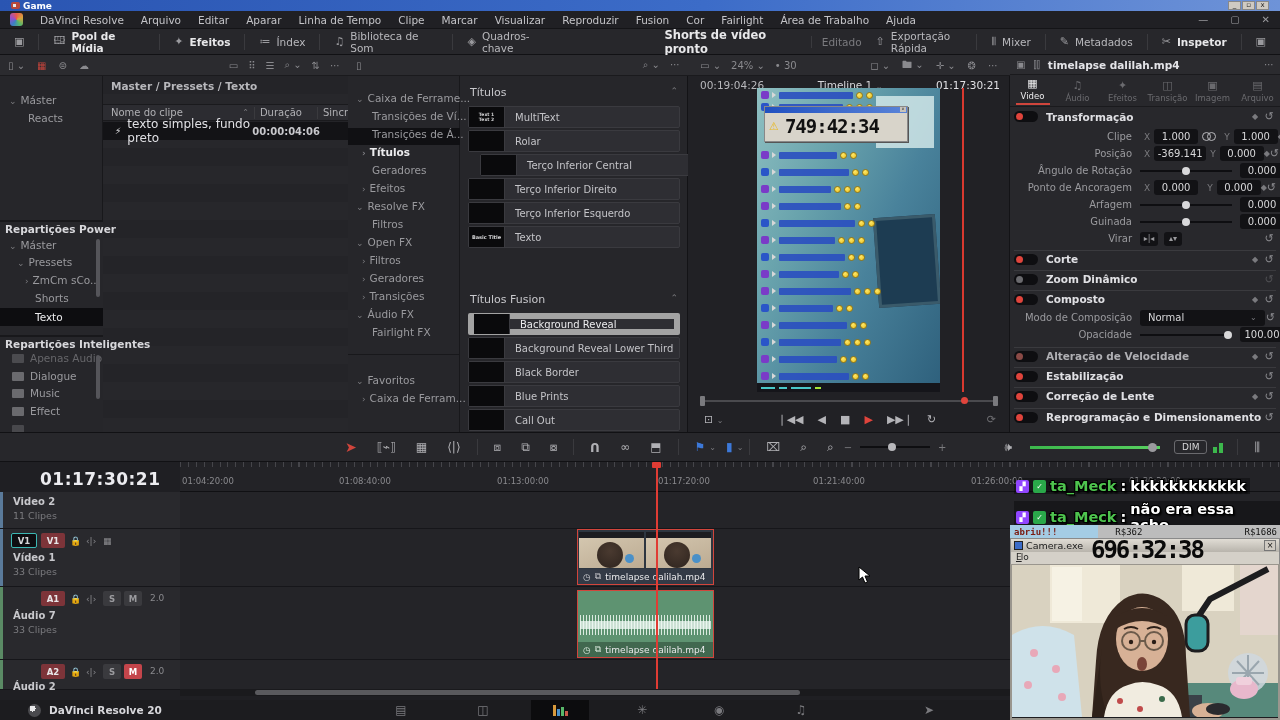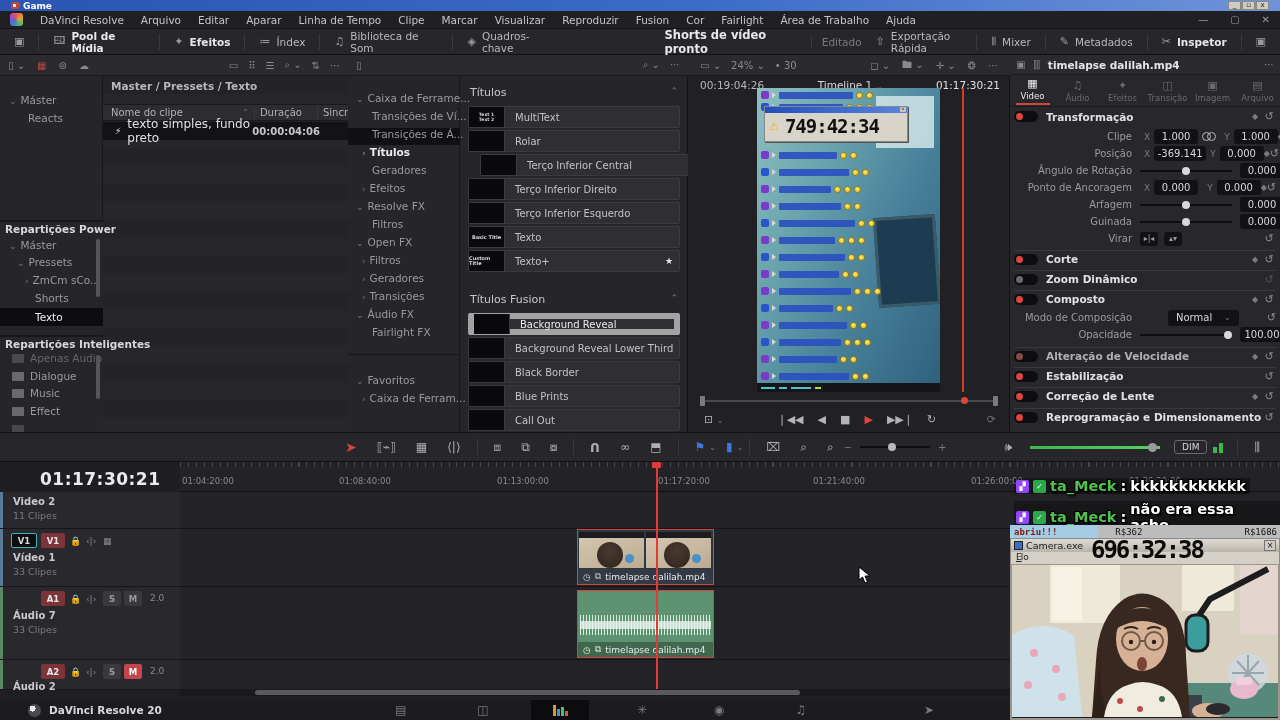--- a/index.html
+++ b/index.html
@@ -448,27 +448,20 @@
             <span style="width:12px;margin-top:8px;margin-right:14px;"><span class="thumb-line"></span><span class="thumb-line"></span></span>
           </span>
         <span class="fx-label">Terço Inferior Esquerdo</span>
       </div>
       <div class="fx-item" style="top:150px;">
         <span class="fx-thumb">
             <i style="font-style:normal;font-size:5px;">Basic Title</i>
           </span>
         <span class="fx-label">Texto</span>
       </div>
-      <div class="fx-item" style="top:174px;">
-        <span class="fx-thumb">
-            <i style="font-style:normal;font-size:5px;">Custom Title</i>
-          </span>
-        <span class="fx-label">Texto+</span>
-        <span class="fx-star">★</span>
-      </div>
 
       <span class="fx-head" style="top:217px;">Títulos Fusion</span>
       <span class="fx-head-caret" style="top:217px;">⌃</span>
 
       <div class="fx-item sel" style="top:237px;">
         <span class="fx-thumb">
             <span style="width:22px"><span class="thumb-line"></span></span>
           </span>
         <span class="fx-label" style="color:#ececee;">Background Reveal</span>
       </div>
@@ -801,21 +794,21 @@
       <span class="reset" style="margin-left:auto;opacity:.4;">↺</span>
     </div>
     <div class="irow isec" style="top:235px;">
       <span class="toggle">
           <i></i>
         </span>
       <span class="isec-label">Composto</span>
       <span class="kf">◆</span>
       <span class="reset">↺</span>
     </div>
-    <div class="irow" style="top:254px;gap:28px;">
+    <div class="irow" style="top:254px;">
       <span class="flabel">Modo de Composição</span>
       <span class="dropdown">
         <span>Normal</span>
           <span class="dd-caret">⌄</span>
       </span>
       <span class="reset" style="margin-left:auto;">↺</span>
     </div>
     <div class="irow" style="top:271px;">
       <span class="flabel">Opacidade</span>
       <span class="slider">

